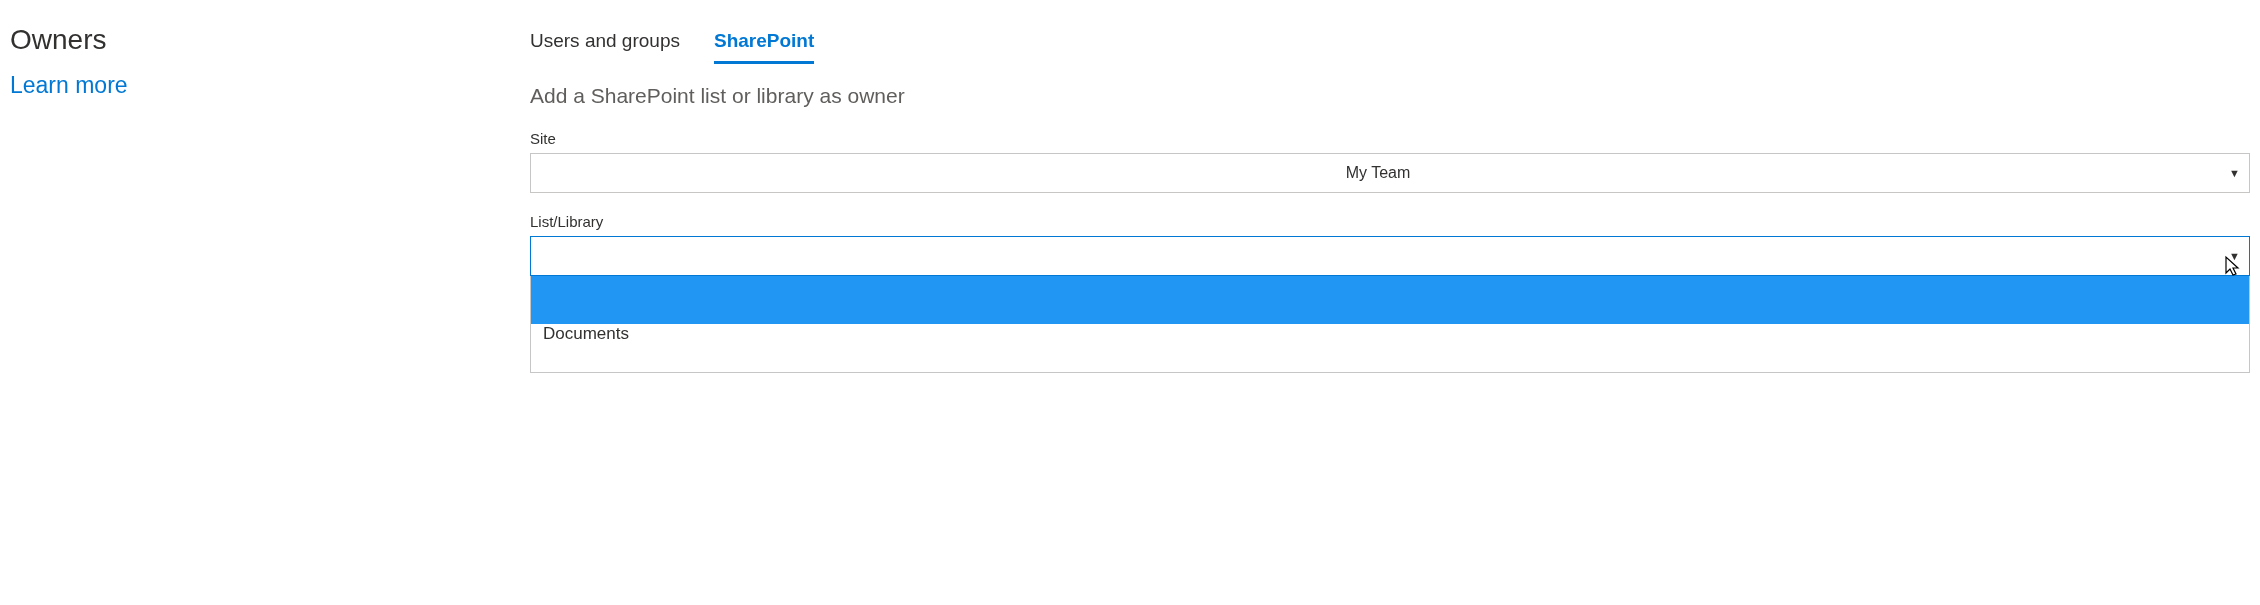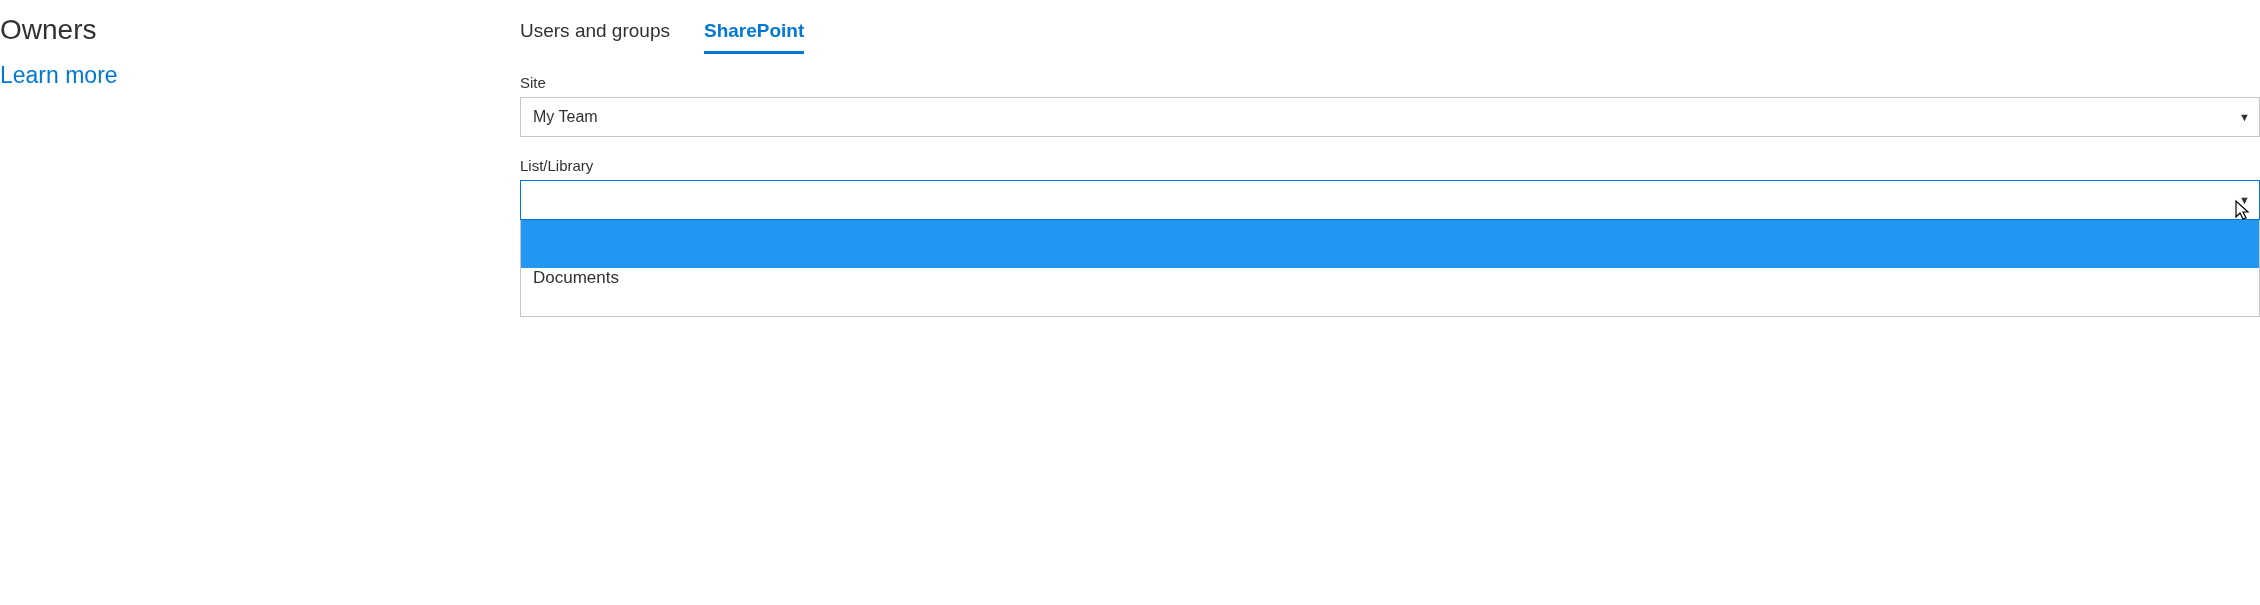--- a/index.html
+++ b/index.html
@@ -8,20 +8,21 @@
       box-sizing: border-box;
     }
     body {
       font-family: "Segoe UI", -apple-system, BlinkMacSystemFont, sans-serif;
       background: #ffffff;
       color: #323130;
       font-size: 14px;
     }
     .container {
       display: flex;
+      padding: 10px;
       gap: 160px;
     }
     .left-panel {
       width: 360px;
       flex-shrink: 0;
     }
     .right-panel {
       flex: 1;
       min-width: 0;
     }
@@ -95,20 +96,21 @@
       padding: 0 36px 0 12px;
       font-size: 16px;
       font-family: inherit;
       color: #323130;
       cursor: pointer;
       appearance: none;
       -webkit-appearance: none;
       outline: none;
       display: flex;
       align-items: center;
+      justify-content: center;
     }
     .select-field.focused {
       border-color: #0078d4;
     }
     .select-arrow {
       position: absolute;
       right: 10px;
       top: 50%;
       transform: translateY(-50%);
       pointer-events: none;
@@ -154,20 +156,21 @@
     <h1 class="section-title">Owners</h1>
     <a class="learn-more-link">Learn more</a>
   </div>
 
   <div class="right-panel">
     <div class="tabs">
       <div class="tab">Users and groups</div>
       <div class="tab active">SharePoint</div>
     </div>
 
+    <div class="sub-heading">Add a SharePoint list or library as owner</div>
 
     <div class="field-group">
       <label class="field-label">Site</label>
       <div class="select-wrapper">
         <div class="select-field">
           <span>My Team</span>
         </div>
         <span class="select-arrow">▼</span>
       </div>
     </div>

